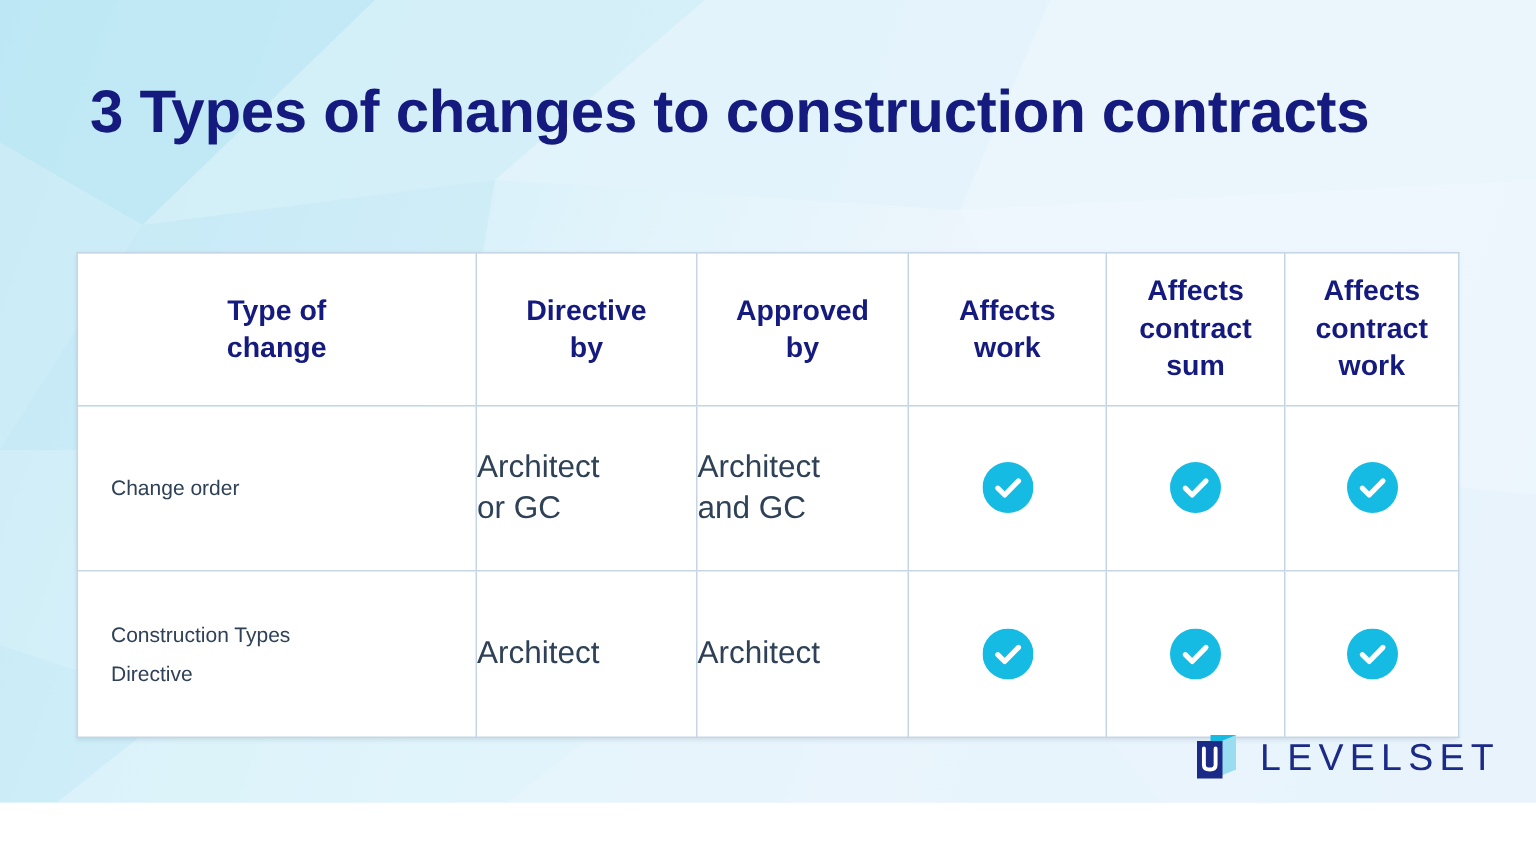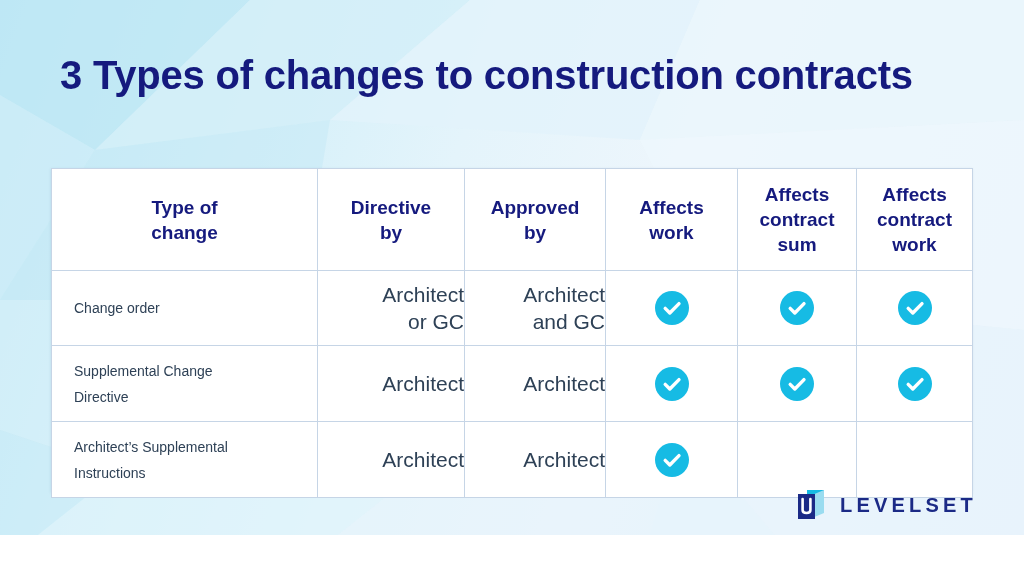--- a/index.html
+++ b/index.html
@@ -80,21 +80,21 @@
     line-height: 26px;
     height: 74px;
   }
   tbody td.label {
     text-align: left;
     padding: 0 16px 0 22px;
     font-size: 14px;
   }
   tbody tr.tall td { height: 75px; }
   tbody td.who {
-    text-align: right;
+    text-align: left;
     font-size: 21px;
     line-height: 27px;
   }
   tbody td.mark {
     text-align: center;
   }
 
   
   col.c-type { width: 266px; }
   col.c-sub  { width: 147px; }
@@ -118,22 +118,22 @@
     left: 795px;
     top: 487px;
     height: 36px;
     display: flex;
     align-items: center;
     gap: 13px;
   }
   #logo-mark { width: 32px; height: 34px; }
   #logo-mark svg { display: block; }
   #logo-word {
-    font-size: 20px;
-    font-weight: bold;
+    font-size: 25px;
+    font-weight: normal;
     letter-spacing: 4.2px;
     color: #1b2a86;
     line-height: 1;
   }
 </style>
 </head>
 <body>
 
 <div id="slide">
 
@@ -231,21 +231,21 @@
               <svg width="34" height="34" viewBox="0 0 34 34">
                 <circle cx="17" cy="17" r="17" fill="#16bbe4"></circle>
                 <path d="M10.2 17.4 L14.8 22 L24 12.6" fill="none" stroke="#ffffff" stroke-width="3.4" stroke-linecap="round" stroke-linejoin="round"></path>
               </svg>
             </span>
           </td>
         </tr>
 
         <tr class="tall">
           <td class="label">
-            <span>Supplemental Change</span><br>
+            <span>Construction Types</span><br>
             <span>Directive</span>
           </td>
           <td class="who">
             <span>Architect</span>
           </td>
           <td class="who">
             <span>Architect</span>
           </td>
           <td class="mark">
             <span class="check">
@@ -266,42 +266,20 @@
           <td class="mark">
             <span class="check">
               <svg width="34" height="34" viewBox="0 0 34 34">
                 <circle cx="17" cy="17" r="17" fill="#16bbe4"></circle>
                 <path d="M10.2 17.4 L14.8 22 L24 12.6" fill="none" stroke="#ffffff" stroke-width="3.4" stroke-linecap="round" stroke-linejoin="round"></path>
               </svg>
             </span>
           </td>
         </tr>
 
-        <tr class="tall">
-          <td class="label">
-            <span>Architect’s Supplemental</span><br>
-            <span>Instructions</span>
-          </td>
-          <td class="who">
-            <span>Architect</span>
-          </td>
-          <td class="who">
-            <span>Architect</span>
-          </td>
-          <td class="mark">
-            <span class="check">
-              <svg width="34" height="34" viewBox="0 0 34 34">
-                <circle cx="17" cy="17" r="17" fill="#16bbe4"></circle>
-                <path d="M10.2 17.4 L14.8 22 L24 12.6" fill="none" stroke="#ffffff" stroke-width="3.4" stroke-linecap="round" stroke-linejoin="round"></path>
-              </svg>
-            </span>
-          </td>
-          <td class="mark"></td>
-          <td class="mark"></td>
-        </tr>
 
       </tbody>
     </table>
   </div>
 
   <div id="logo">
     <span id="logo-mark">
       <svg width="32" height="34" viewBox="0 0 32 34">
         <path d="M12 2 L29 2 L29 25 L12 25 Z" fill="#16bbe4"></path>
         <path d="M17 7 L29 2 L29 25 L17 30 Z" fill="#9adcf0"></path>

